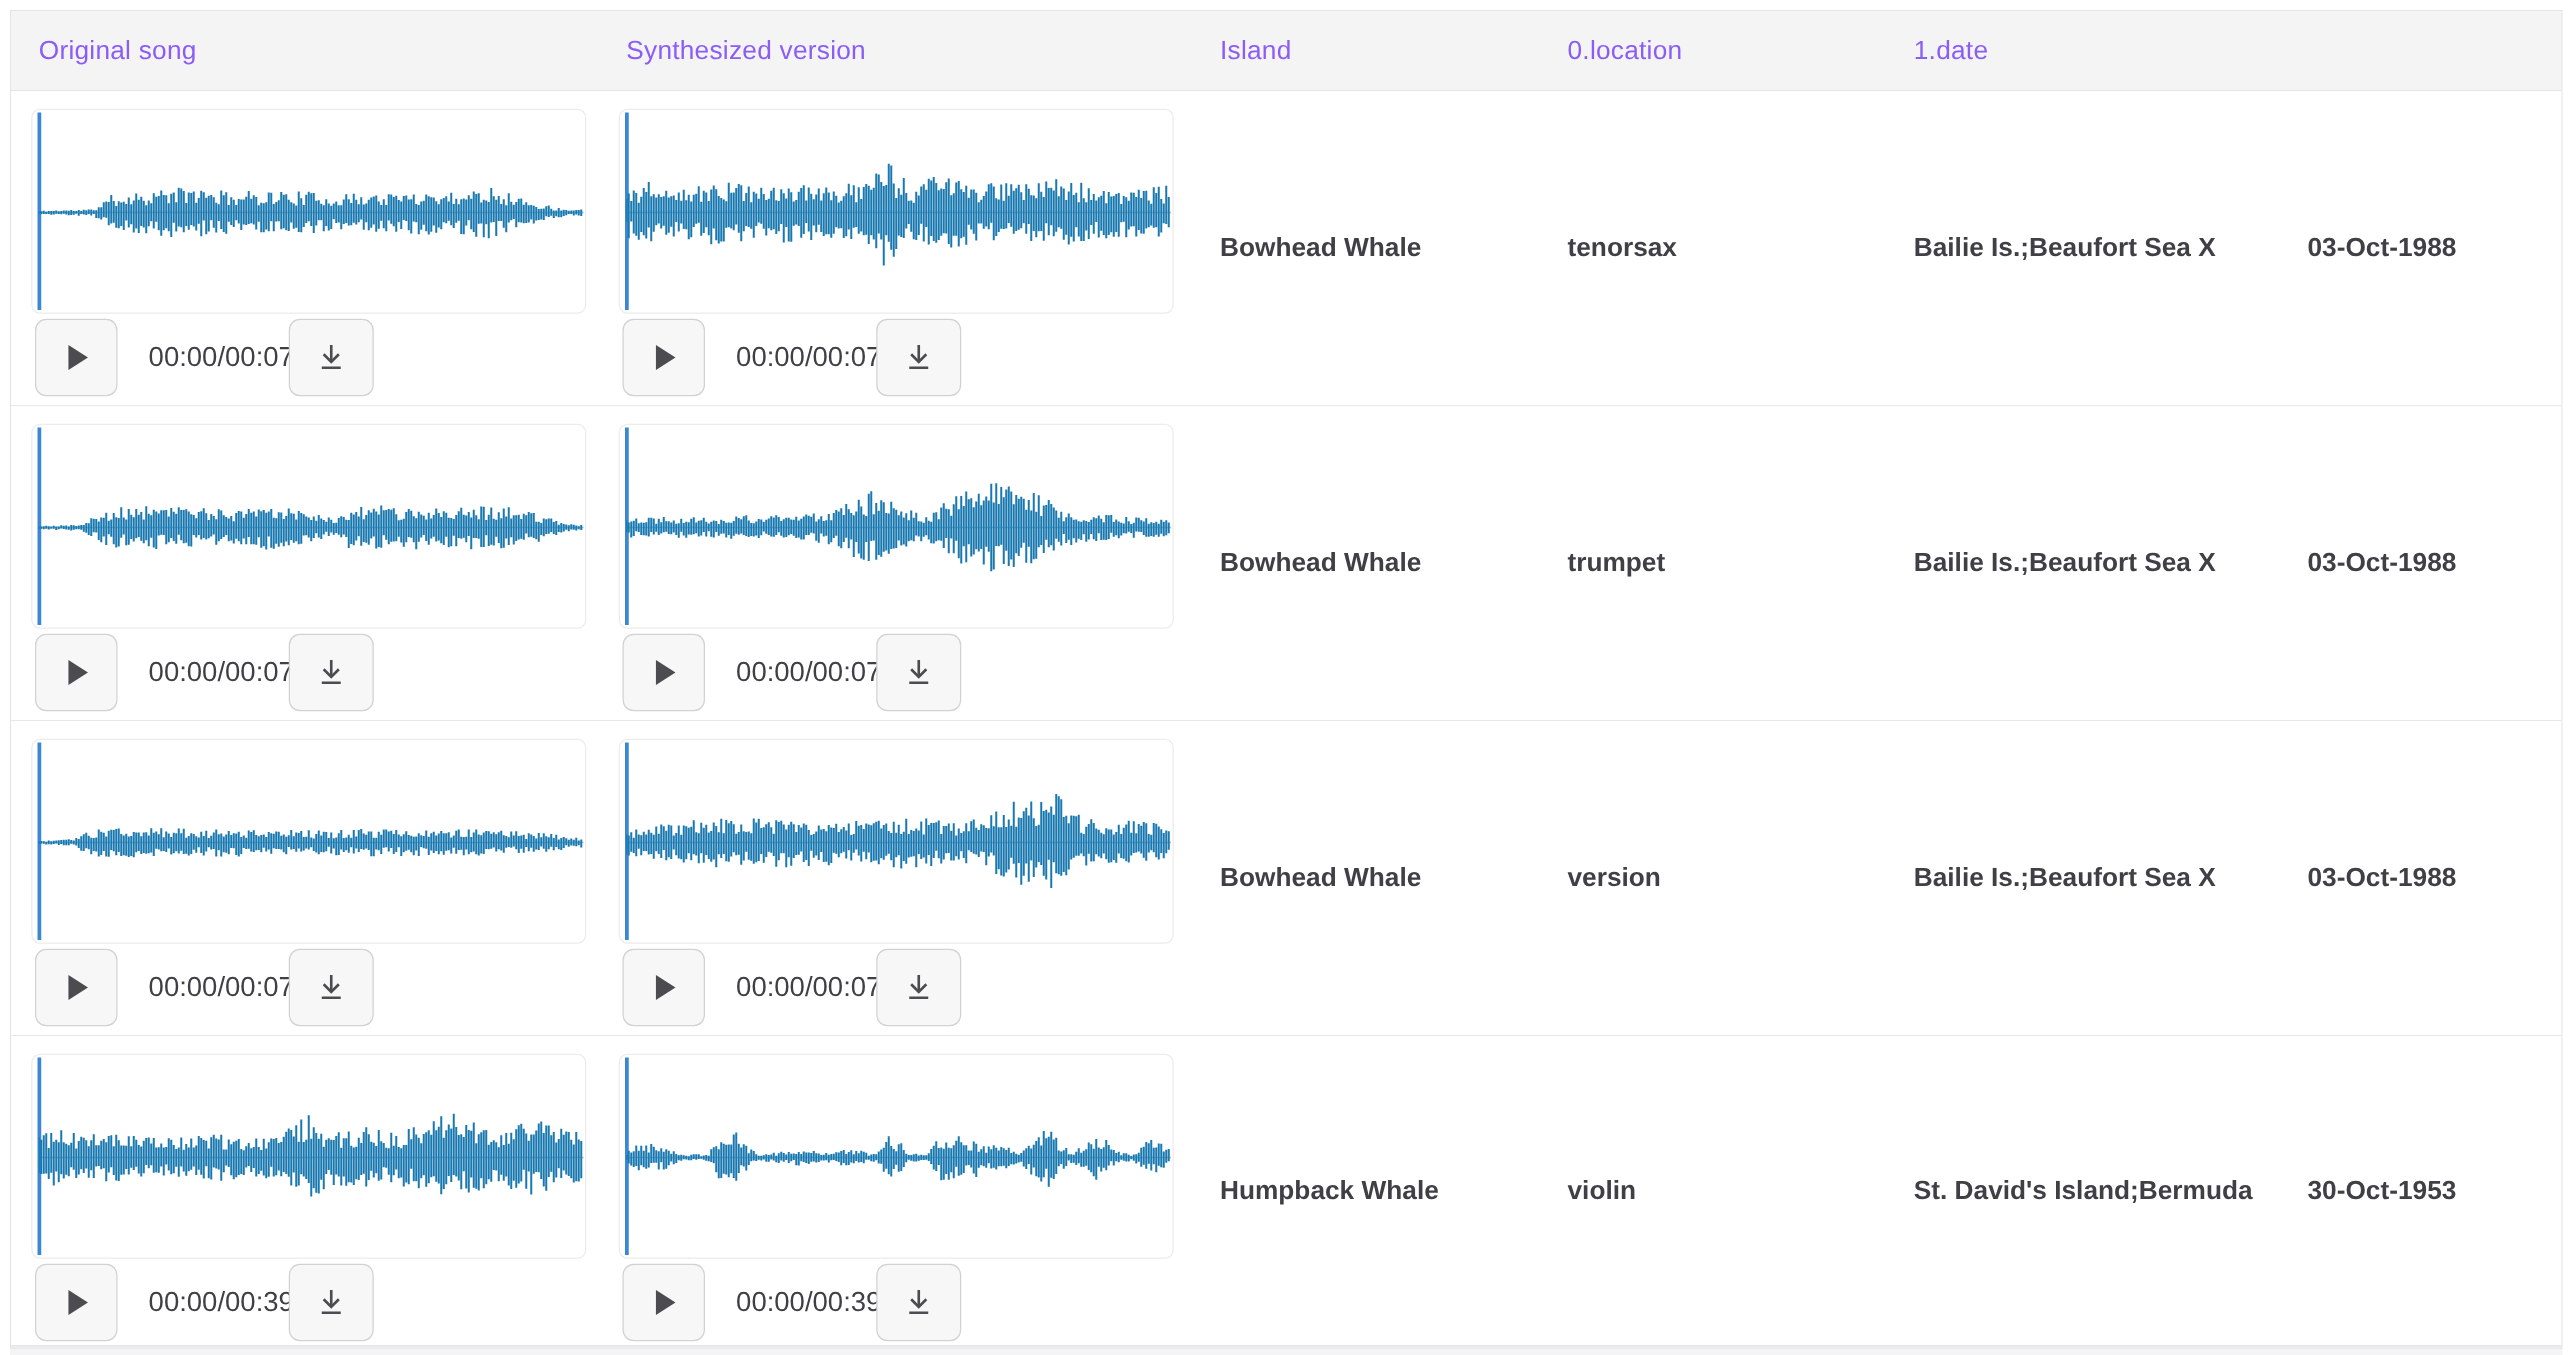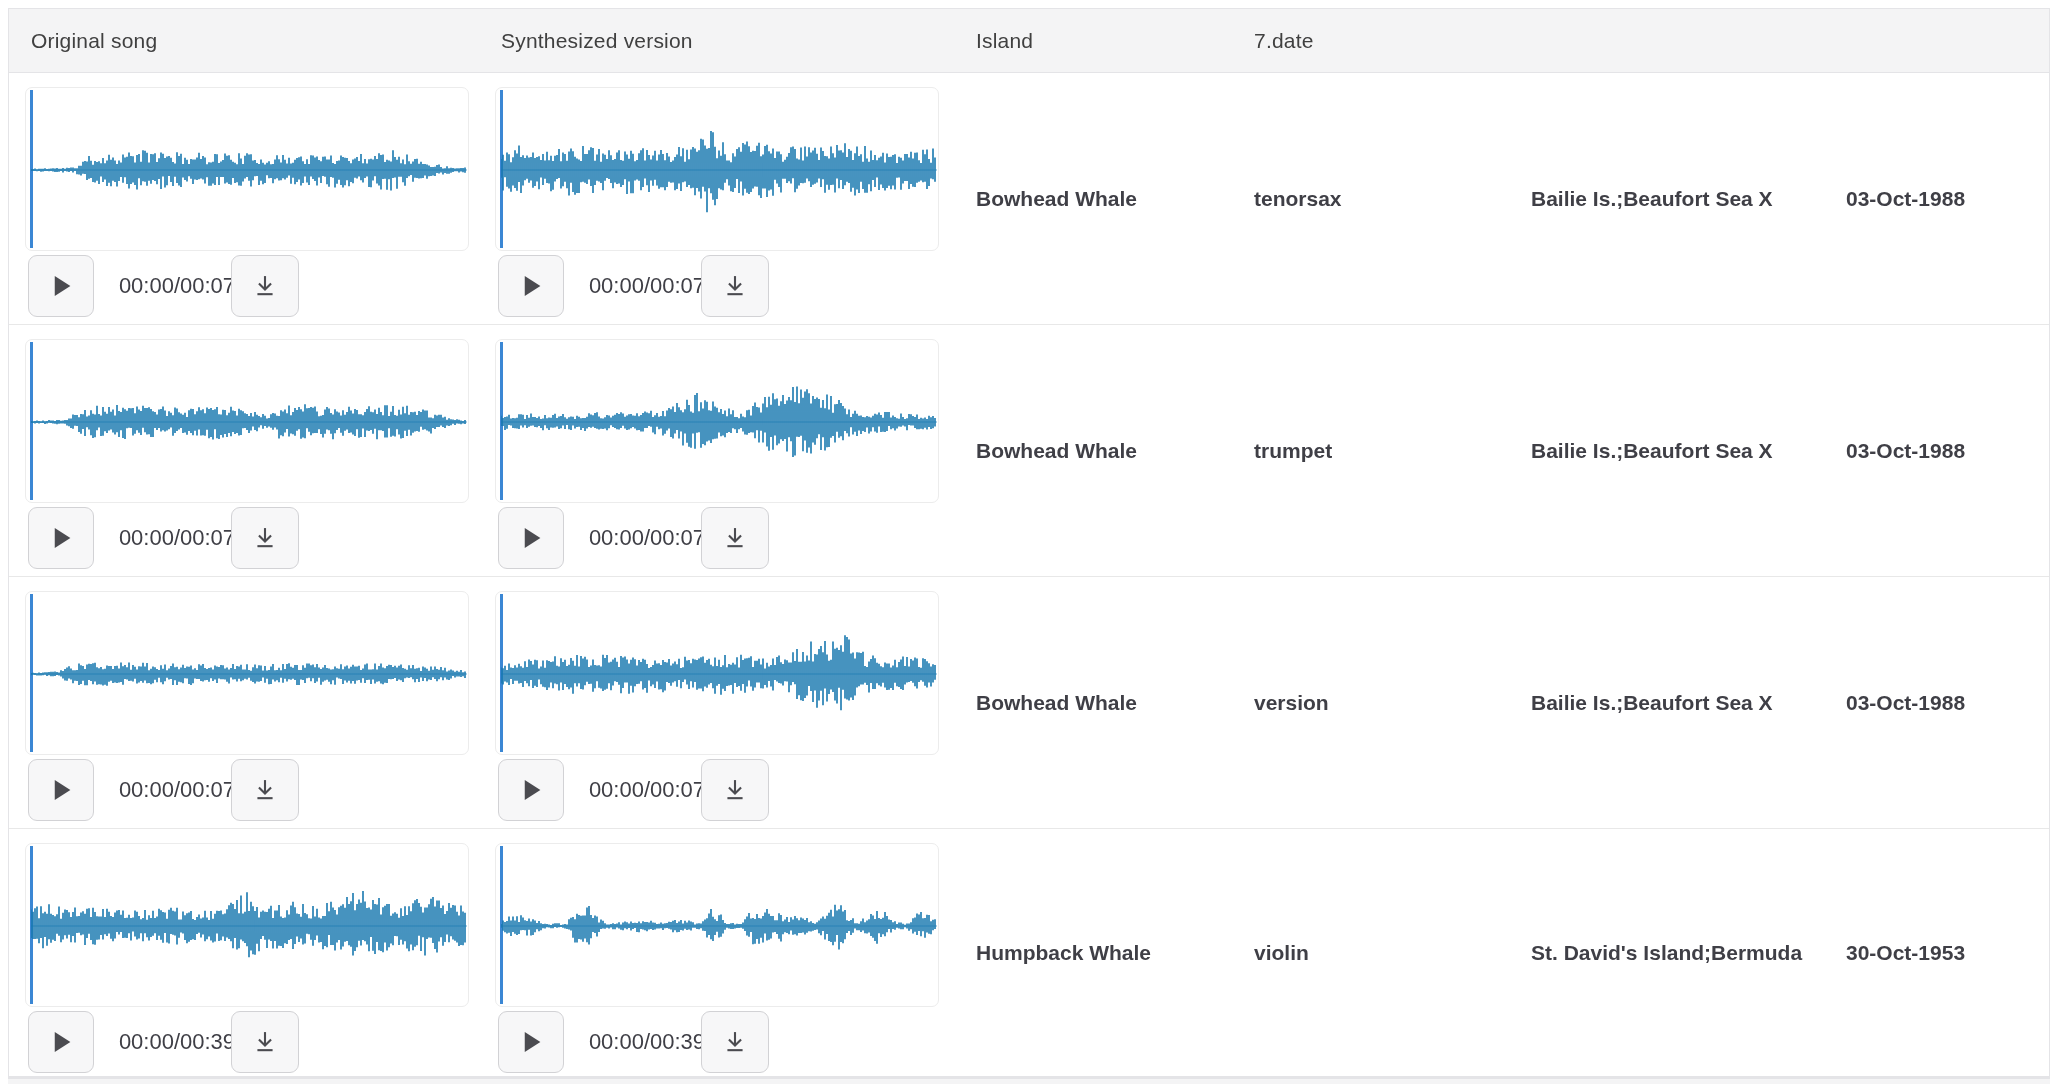--- a/index.html
+++ b/index.html
@@ -4,21 +4,21 @@
 <style>
   * { margin:0; padding:0; box-sizing:border-box; }
   html,body { width:2058px; height:1084px; overflow:hidden; background:#ffffff;
               font-family:"Liberation Sans","DejaVu Sans",sans-serif; }
   .page { position:relative; width:2058px; height:1084px; }
   .table { position:absolute; left:8px; top:8px; width:2042px;
            border:1px solid #e4e4e7; background:#fff; }
   .grid-row { display:grid; grid-template-columns:470px 475px 278px 277px 315px 1fr; }
   .thead { background:#f4f4f5; border-bottom:1px solid #e4e4e7; height:64px; }
   .th { display:flex; align-items:center; padding-left:22px; font-size:21px;
-        color:#404040; font-weight:400; letter-spacing:0.2px; }
+        color:#8b5cf6; font-weight:400; letter-spacing:0.2px; }
   .trow { height:252px; border-bottom:1px solid #e8e8e8; background:#fff; }
   .trow:last-child { height:248px; border-bottom:1px solid #e4e4e7; }
   .tcell { display:flex; align-items:center; padding-left:22px; font-size:21px;
            color:#3f3f46;font-weight:bold; }
   .audio-cell { position:relative; }
   .wave-box { position:absolute; left:16px; top:14px; width:444px; height:164px;
               border:1px solid #ececec; border-radius:7px; background:#fff; }
   .playhead { position:absolute; left:4px; top:2px; width:3px; height:158px;
               background:var(--playhead,#3b87d4); }
   .wave-svg { position:absolute; left:5px; top:2px; }
@@ -36,21 +36,22 @@
 </style>
 </head>
 <body>
 
 <div class="page">
   <div class="table">
     <div class="grid-row thead">
       <div class="th">Original song</div>
       <div class="th">Synthesized version</div>
       <div class="th">Island</div>
-      <div class="th">7.date</div>
+      <div class="th">0.location</div>
+      <div class="th">1.date</div>
     </div>
     <div id="rows-container">
   <div class="grid-row trow">
     <div class="audio-cell">
       <div class="wave-box">
         <div class="playhead"></div>
         <svg class="wave-svg" width="436" height="160">
                 <line x1="0" y1="80" x2="436" y2="80" stroke="#1878b0" stroke-opacity="0.45" stroke-width="1.3"></line>
                 <path d="M0 79.1V81.0M2 78.9V81.1M4 78.5V81.1M6 79.3V81.2M8 78.7V81.1M10 78.7V81.7M12 78.8V81.6M14 78.3V80.9M16 79.0V81.1M18 78.7V81.3M20 78.4V80.9M22 78.3V81.6M24 78.6V82.1M26 77.9V82.0M28 78.7V81.8M30 78.8V80.9M32 77.9V82.5M34 78.7V81.1M36 77.8V81.5M38 78.1V81.9M40 77.6V81.1M42 77.5V82.4M44 78.2V81.1M46 78.2V84.3M48 75.7V84.5M50 75.8V85.5M52 71.8V83.8M54 71.1V84.1M56 71.6V90.1M58 66.0V88.7M60 70.8V88.1M62 74.8V92.1M64 70.9V92.6M66 72.0V90.7M68 71.3V93.9M70 73.2V86.4M72 67.9V92.0M74 73.3V89.4M76 70.4V95.9M78 64.8V92.7M80 69.7V96.3M82 67.4V90.8M84 70.6V91.9M86 74.1V96.6M88 70.4V90.9M90 72.5V86.9M92 64.6V92.8M94 67.4V87.3M96 66.7V94.1M98 62.4V98.6M100 66.0V94.1M102 66.2V92.6M104 72.5V94.9M106 65.0V99.6M108 64.0V88.2M110 71.7V95.2M112 60.2V91.2M114 60.7V91.7M116 62.8V95.7M118 72.4V90.7M120 63.9V93.7M122 64.3V90.0M124 63.2V91.1M126 72.1V94.3M128 68.3V89.0M130 62.6V99.0M132 63.7V86.4M134 68.1V97.4M136 66.5V95.2M138 65.9V86.1M140 67.8V92.1M142 72.1V95.9M144 73.4V86.8M146 62.3V93.1M148 66.1V95.5M150 63.8V97.0M152 74.0V87.4M154 67.8V89.9M156 69.7V91.6M158 73.9V86.2M160 69.1V88.7M162 69.6V94.0M164 69.6V89.5M166 67.4V90.0M168 62.8V89.2M170 69.0V88.6M172 66.1V89.5M174 67.5V93.5M176 74.2V87.3M178 72.2V95.8M180 72.5V95.8M182 71.8V93.6M184 64.0V94.9M186 64.2V87.0M188 73.1V94.9M190 71.6V87.1M192 70.1V86.9M194 63.6V93.4M196 65.7V92.6M198 65.3V94.1M200 69.8V94.7M202 71.7V88.0M204 72.8V92.9M206 74.3V92.2M208 63.2V95.6M210 68.5V95.7M212 73.9V91.6M214 65.7V88.4M216 63.3V87.0M218 64.6V90.8M220 64.3V96.4M222 70.5V90.3M224 70.1V86.2M226 72.9V86.1M228 74.1V94.9M230 69.4V90.8M232 72.8V94.3M234 74.5V93.1M236 72.7V85.3M238 71.2V88.3M240 74.2V88.0M242 74.1V93.3M244 69.6V89.2M246 65.3V88.3M248 69.3V90.4M250 72.4V90.2M252 65.0V88.2M254 69.8V89.5M256 73.4V87.8M258 67.7V85.5M260 73.6V93.7M262 72.8V87.8M264 69.8V94.2M266 68.0V92.1M268 67.2V89.5M270 66.4V95.4M272 71.2V93.0M274 73.9V86.6M276 69.3V92.5M278 73.9V94.9M280 65.3V86.4M282 65.6V89.0M284 67.6V91.0M286 66.6V95.4M288 70.0V87.6M290 71.2V93.1M292 66.8V85.9M294 66.4V86.8M296 69.6V94.2M298 69.4V96.7M300 65.5V87.1M302 73.1V87.8M304 74.0V97.4M306 71.1V93.8M308 70.6V89.7M310 65.6V94.9M312 66.9V97.5M314 67.7V95.3M316 67.9V90.3M318 71.0V96.2M320 73.3V91.9M322 69.4V93.3M324 68.4V87.7M326 66.9V88.6M328 71.1V86.6M330 64.1V90.2M332 73.2V92.4M334 68.9V88.1M336 73.4V86.5M338 69.3V97.1M340 68.8V97.3M342 69.6V90.4M344 66.1V86.2M346 69.0V93.4M348 63.2V95.6M350 65.1V99.4M352 64.6V88.9M354 71.9V88.7M356 69.7V99.7M358 70.4V89.3M360 71.5V100.6M362 60.3V88.0M364 67.0V87.5M366 69.7V98.7M368 66.8V86.7M370 73.2V86.7M372 69.4V92.2M374 74.2V95.8M376 64.6V88.0M378 71.3V86.2M380 73.7V85.1M382 71.6V91.7M384 68.9V87.8M386 68.8V87.9M388 73.8V88.6M390 71.8V88.3M392 74.1V88.0M394 74.0V85.6M396 74.6V88.7M398 75.6V86.3M400 77.1V85.9M402 77.0V85.5M404 76.8V85.9M406 74.9V82.9M408 74.4V83.5M410 77.0V82.5M412 78.4V84.4M414 78.3V82.9M416 76.3V83.8M418 78.3V83.7M420 77.7V82.7M422 77.9V82.1M424 78.6V81.2M426 78.3V81.2M428 78.3V82.4M430 78.0V81.6M432 77.9V82.3M434 77.6V82.8" stroke="#1878b0" stroke-width="1.6" fill="none"></path>
               </svg>

